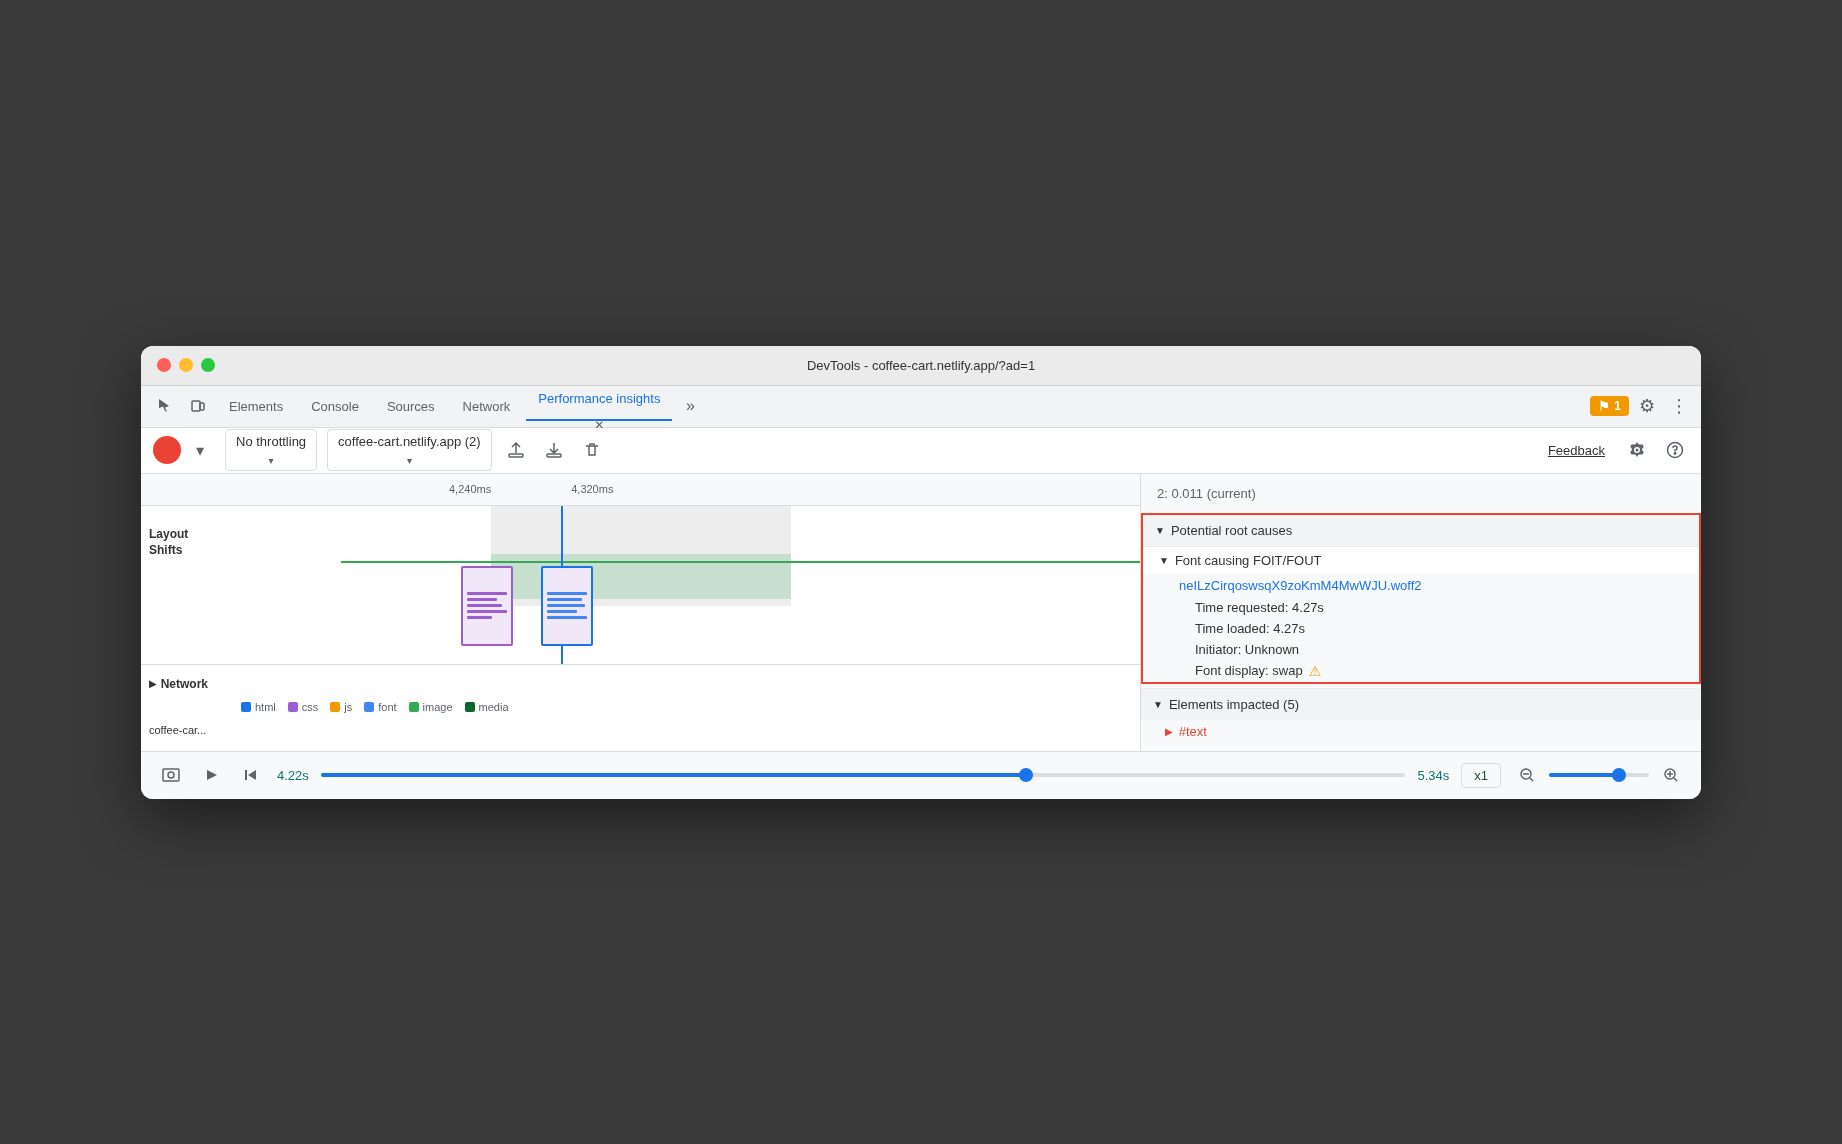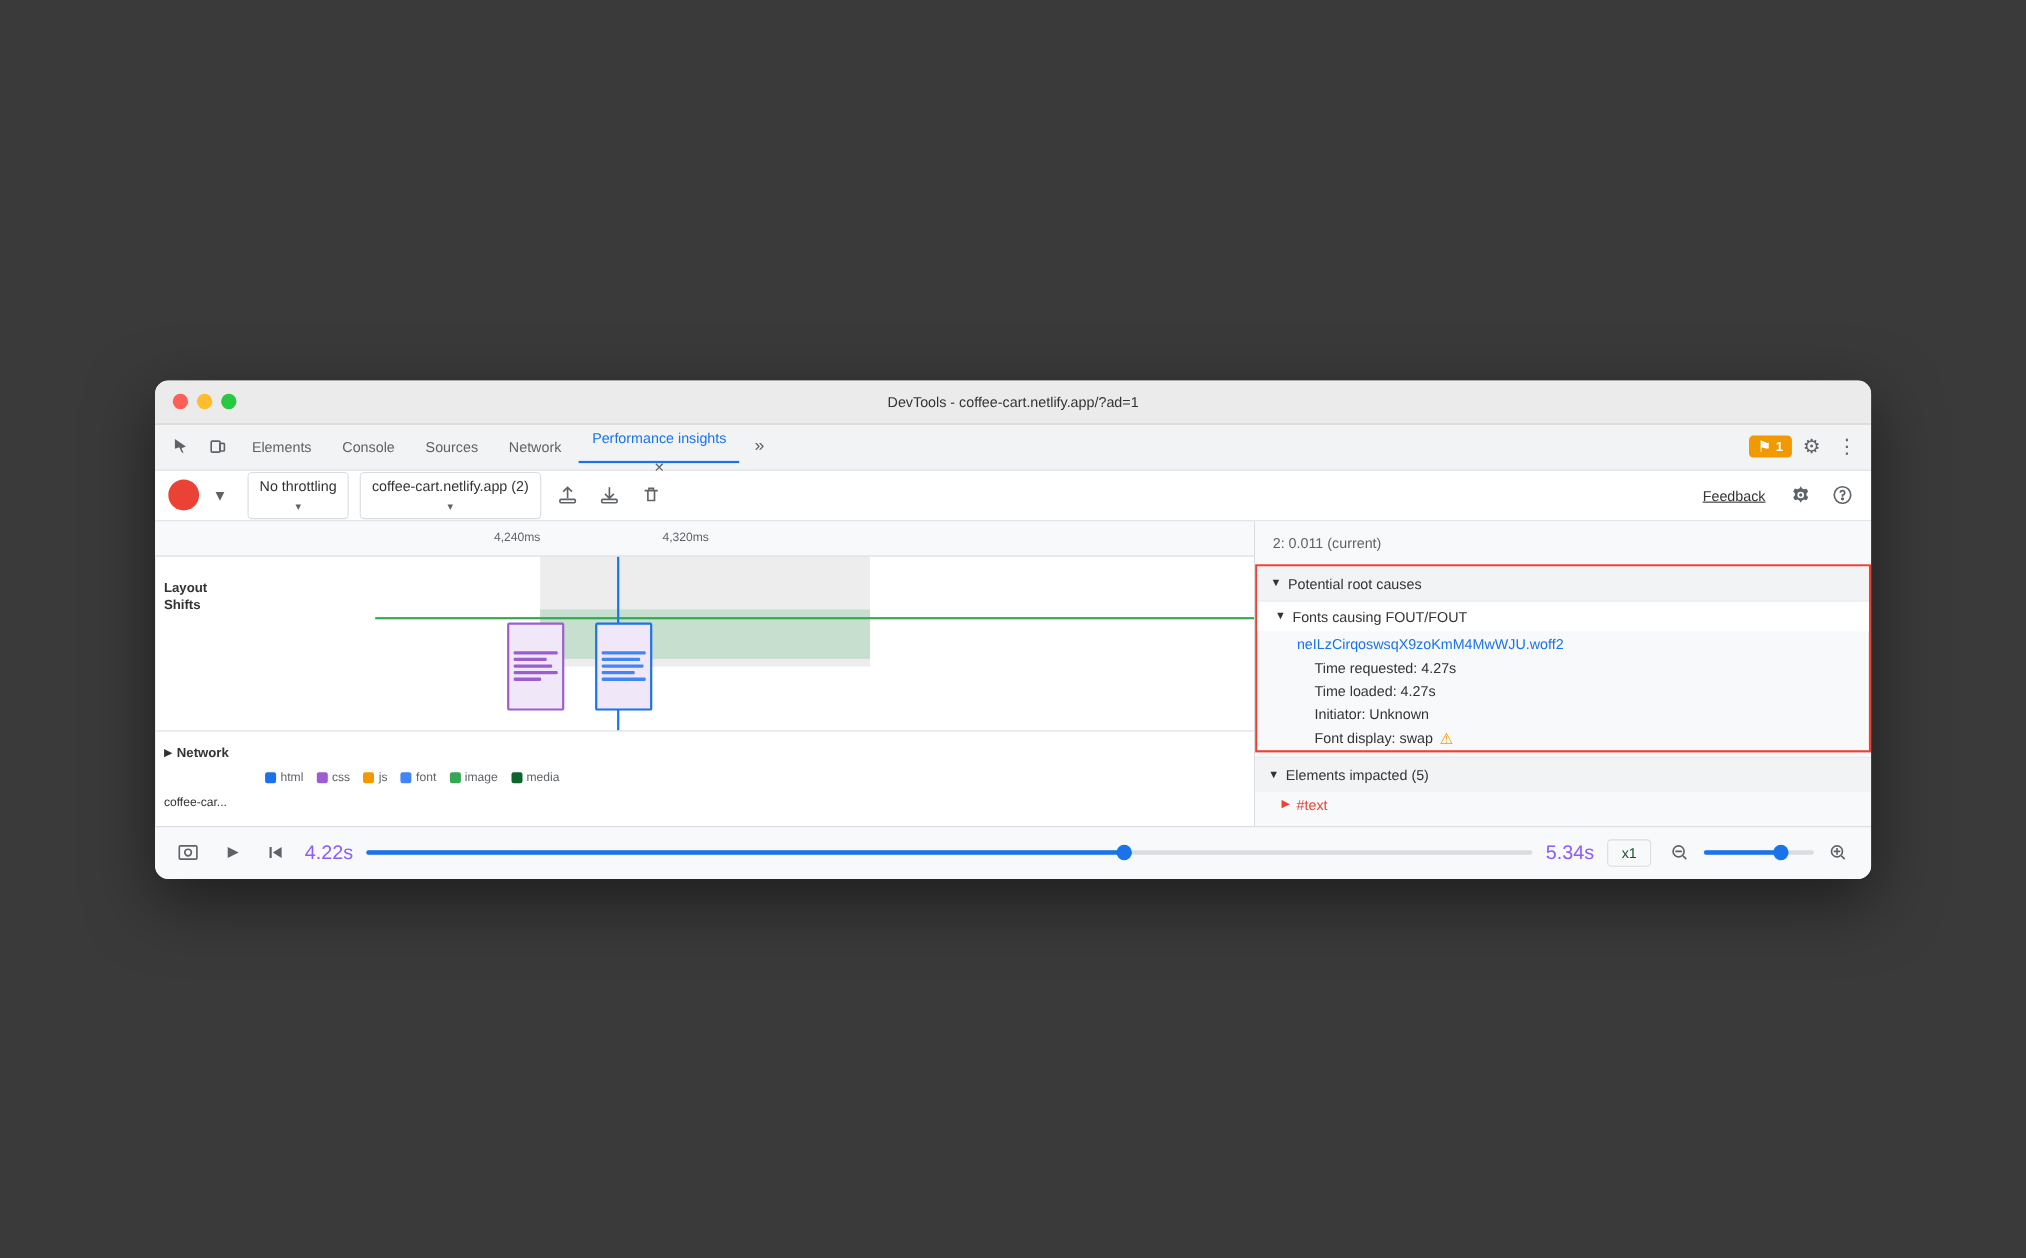--- a/index.html
+++ b/index.html
@@ -167,21 +167,21 @@
       height: 32px;
       border-bottom: 1px solid #dadce0;
       background: #f8f9fa;
       padding: 0 8px;
     }
     .timeline-ruler {
       display: flex;
       align-items: center;
       font-size: 11px;
       color: #5f6368;
-      gap: 111px;
+      gap: 80px;
       padding: 0 200px;
     }
     .right-panel-tabs {
       display: flex;
       border-bottom: 2px solid #dadce0;
       background: #f8f9fa;
     }
     .panel-tab {
       flex: 1;
       display: flex;
@@ -370,22 +370,22 @@
     }
     .bottom-btn {
       width: 28px; height: 28px;
       display: flex; align-items: center; justify-content: center;
       cursor: pointer;
       color: #5f6368;
       font-size: 18px;
       border-radius: 4px;
     }
     .time-label {
-      font-size: 18px;
-      color: #8b5cf6;
+      font-size: 13px;
+      color: #0f766e;
       white-space: nowrap;
     }
     .time-slider-container {
       flex: 1;
       display: flex;
       align-items: center;
       gap: 8px;
     }
     .slider-track {
       flex: 1;
@@ -648,21 +648,21 @@
         <div class="version-text">2: 0.011 (current)</div>
 
         <div class="detail-section">
           <div class="section-header" style="background:#f1f3f4;">
             <span style="font-size:10px;">▼</span>
             <span>Potential root causes</span>
           </div>
           <div>
             <div class="sub-section-header">
               <span style="font-size:10px;">▼</span>
-              <span>Fonts causing FOUT/FOUT</span>
+              <span>Font causing FOIT/FOUT</span>
             </div>
             <a class="font-link">neILzCirqoswsqX9zoKmM4MwWJU.woff2</a>
             <div class="detail-row">Time requested: 4.27s</div>
             <div class="detail-row">Time loaded: 4.27s</div>
             <div class="detail-row">Initiator: Unknown</div>
             <div class="detail-row" style="display:flex;align-items:center;gap:6px;">
               <span>Font display: swap</span>
               <span class="warning-icon">⚠</span>
             </div>
           </div>

